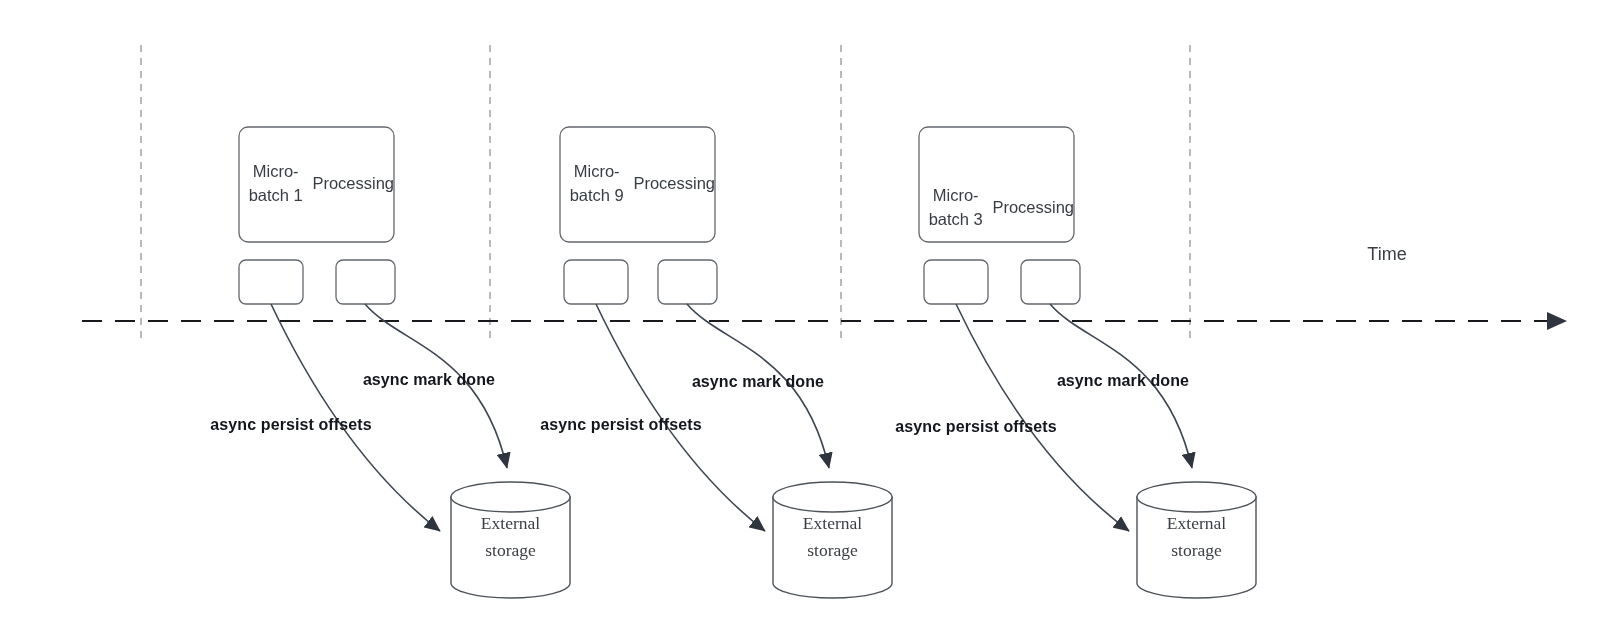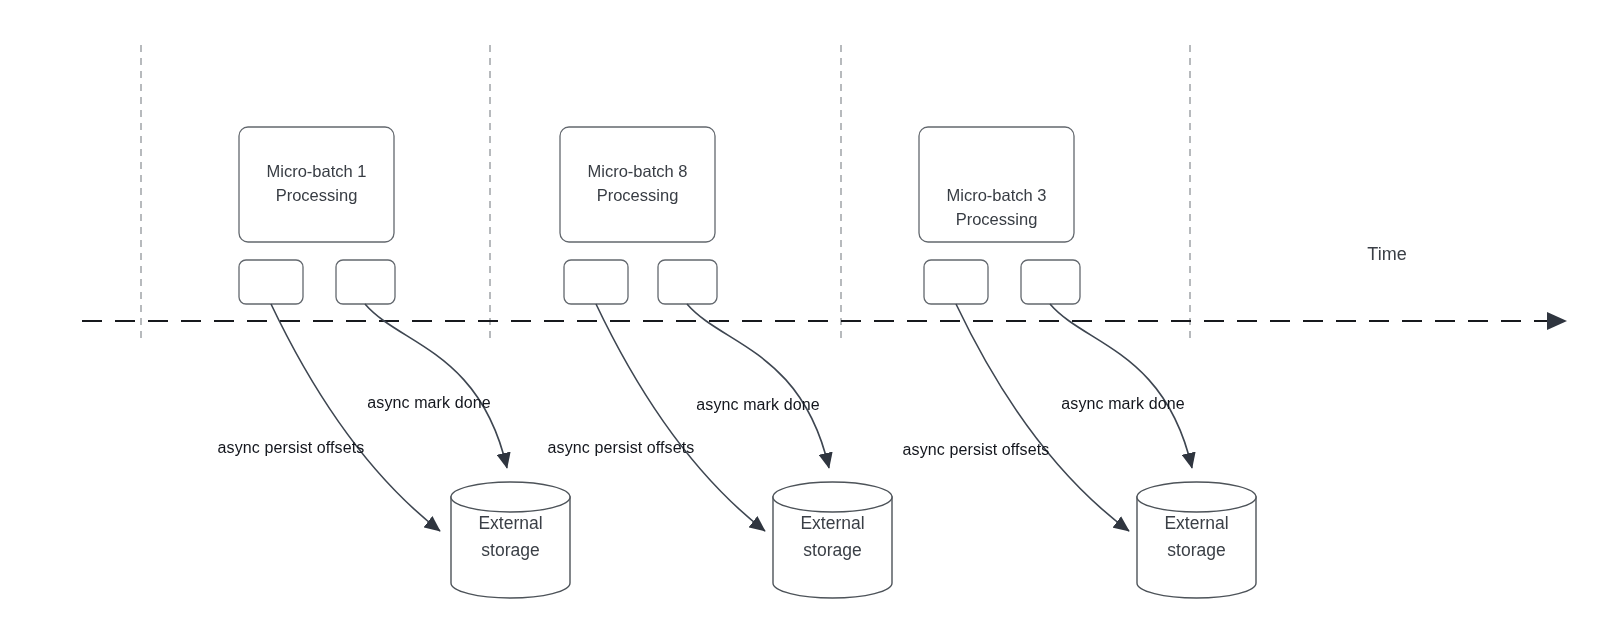--- a/index.html
+++ b/index.html
@@ -1,24 +1,24 @@
 <!DOCTYPE html>
 <html><head>
 <meta charset="utf-8">
 <style>
   html,body{margin:0;padding:0;background:#ffffff;}
   body{width:1600px;height:642px;position:relative;overflow:hidden;
        font-family:"Liberation Sans","DejaVu Sans",sans-serif;}
   #stage{position:absolute;left:0;top:0;width:1600px;height:642px;}
   svg{position:absolute;left:0;top:0;}
   .label{position:absolute;text-align:center;color:#3a3f46;pointer-events:none;}
-  .box-title{display:flex;flex-direction:column;align-items:center;justify-content:center;
+  .box-title{display:flex;flex-direction:row;align-items:center;justify-content:center;
              font-size:16.5px;line-height:1.48;color:#383d44;}
-  .arrow-label{font-weight:normal;font-size:16px;color:#13161d;letter-spacing:.1px;white-space:nowrap;margin-top:23px;}
-  .storage-label{font-size:17.5px;line-height:1.55;color:#3a3f46;}
+  .arrow-label{font-weight:bold;font-size:16px;color:#13161d;letter-spacing:.1px;white-space:nowrap;}
+  .storage-label{font-size:17.5px;line-height:1.55;color:#3a3f46;font-family:Liberation Serif, serif;}
   .time-label{font-size:18px;color:#3a3f46;}
 </style>
 </head>
 <body>
 
 <div id="stage">
 
   <svg width="1600" height="642" viewBox="0 0 1600 642">
     <defs>
       <marker id="ah" markerWidth="11" markerHeight="9" refX="9.5" refY="4.5" orient="auto" markerUnits="strokeWidth">
@@ -65,21 +65,21 @@
     <span>Processing</span>
   </div>
   <div class="label arrow-label" style="left:176px;top:416px;width:230px;">async persist offsets</div>
   <div class="label arrow-label" style="left:329px;top:371px;width:200px;">async mark done</div>
   <div class="label storage-label" style="left:451px;top:510px;width:119px;">
     <span>External</span><br>
     <span>storage</span>
   </div>
 
   <div class="label box-title" style="left:560px;top:127px;width:155px;height:112px;">
-    <span>Micro-batch 8</span>
+    <span>Micro-batch 9</span>
     <span>Processing</span>
   </div>
   <div class="label arrow-label" style="left:506px;top:416px;width:230px;">async persist offsets</div>
   <div class="label arrow-label" style="left:658px;top:373px;width:200px;">async mark done</div>
   <div class="label storage-label" style="left:773px;top:510px;width:119px;">
     <span>External</span><br>
     <span>storage</span>
   </div>
 
   <div class="label box-title" style="left:919px;top:127px;width:155px;height:112px;margin-top:24px;">

